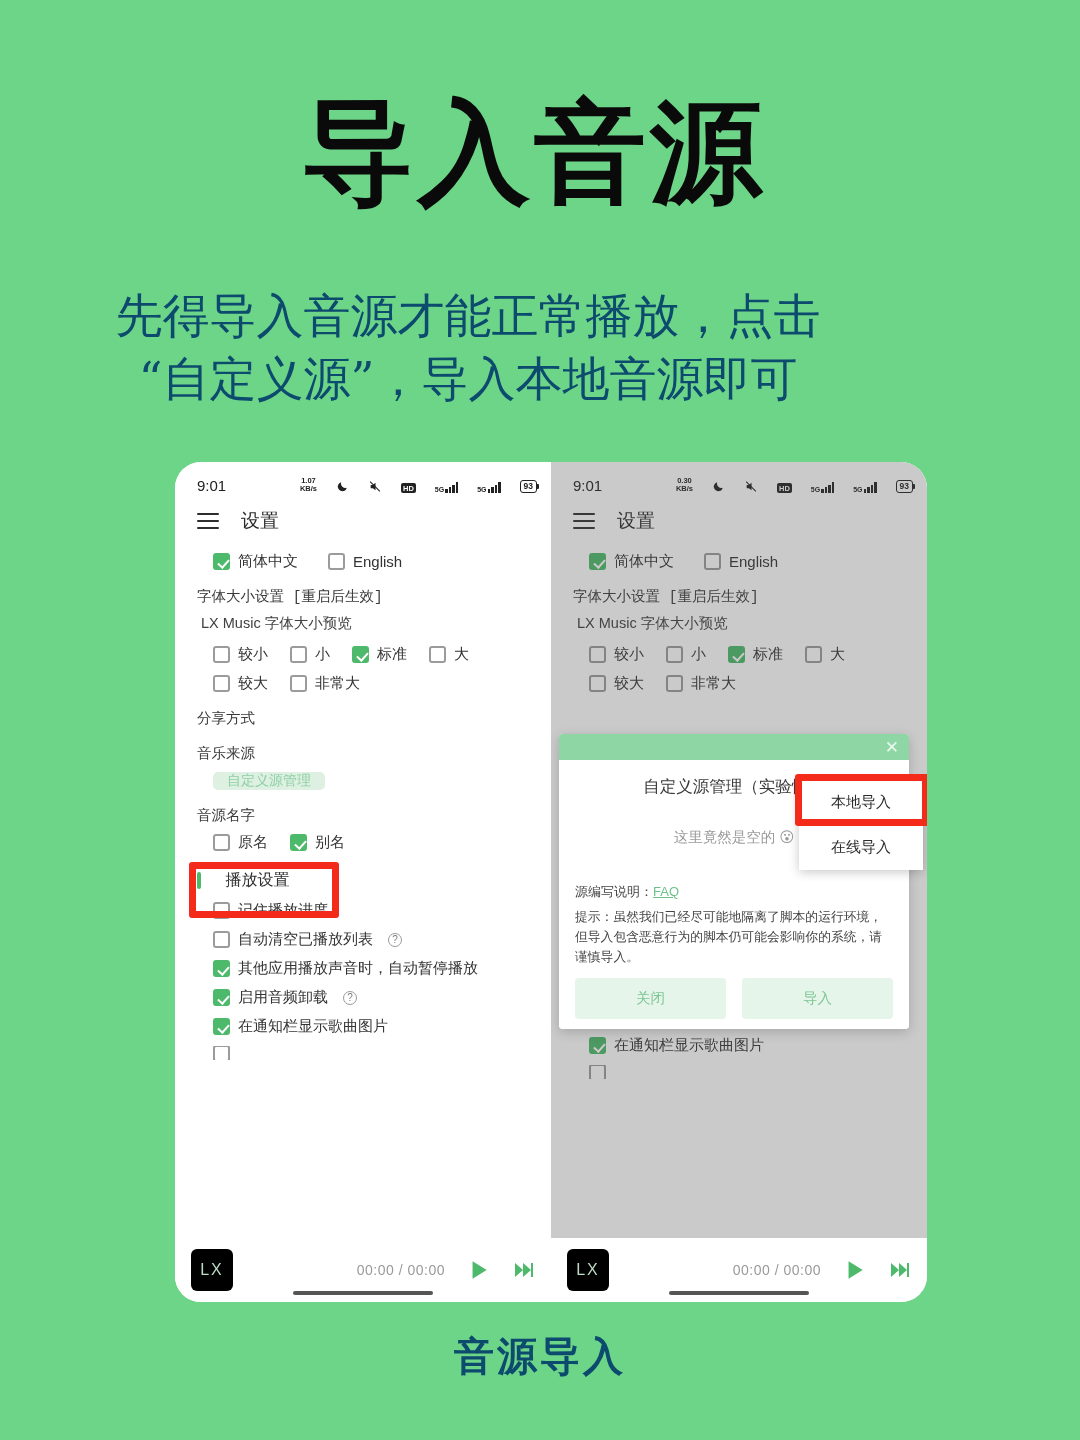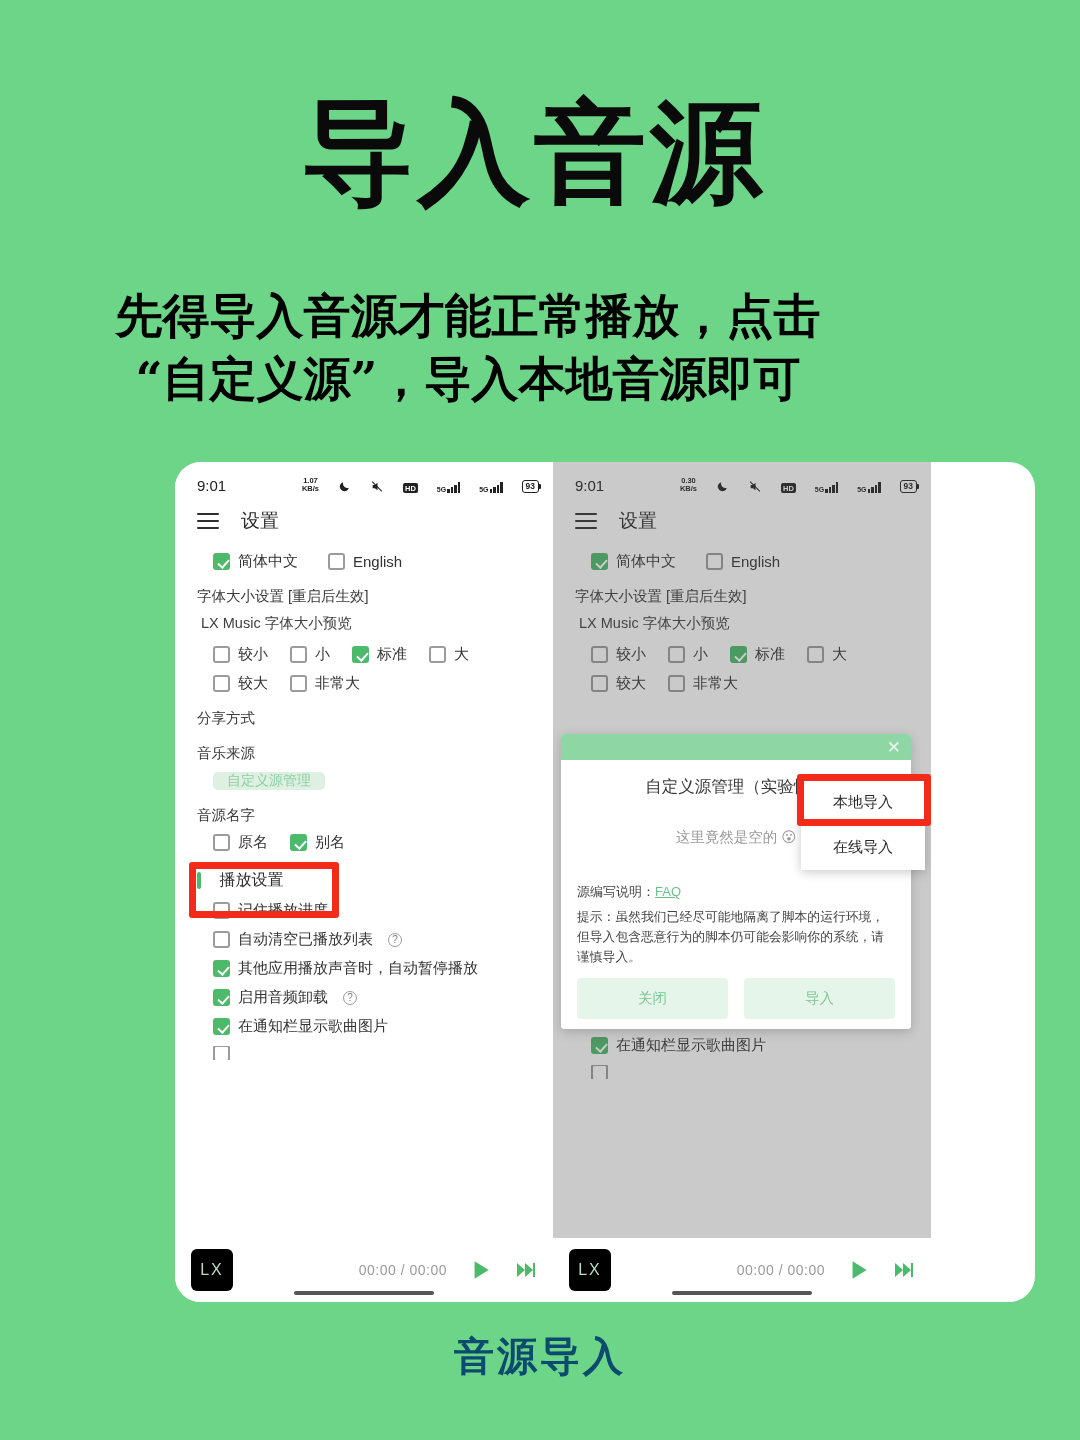--- a/index.html
+++ b/index.html
@@ -25,24 +25,24 @@
     font-size: 112px;
     line-height: 1.18;
     letter-spacing: 4px;
     color: #0a0a0a;
   }
   .poster-sub {
     position: absolute;
     top: 284px; left: 0; width: 936px;
     text-align: center;
     font-family: "DejaVu Serif", "Liberation Serif", serif;
-    font-weight: bold;
+    font-weight: normal;
     font-size: 47px;
     line-height: 1.35;
-    color: #000000;
+    color: #0c4a6e;
   }
   .poster-sub .l2 { display: block; }
 
   .poster-footer {
     position: absolute;
     bottom: 54px; left: 0; width: 1080px;
     text-align: center;
   }
   .poster-footer .fx {
     display: inline-block;
@@ -61,21 +61,21 @@
     top: 12px; height: 26px;
     background: #8ee2a3;
     border-radius: 14px;
     z-index: -1;
   }
 
   
   .shots {
     position: absolute;
     left: 175px; top: 462px;
-    width: 860px; height: 840px;
+    width: 752px; height: 840px;
     border-radius: 26px;
     overflow: hidden;
     display: flex;
     background: #fff;
   }
   .phone {
     position: relative;
     width: 378px; height: 840px;
     background: #fff;
     overflow: hidden;
@@ -140,36 +140,36 @@
   }
   .cbx.on { background: #4cb96b; border-color: #4cb96b; }
   .cbx.on::after {
     content: "";
     position: absolute; left: 5px; top: 1.5px;
     width: 5px; height: 9px;
     border: solid #fff; border-width: 0 2.2px 2.2px 0;
     transform: rotate(42deg);
   }
   .lbl { font-size: 15px; color: #333; white-space: nowrap; }
-  .section-label { font-size: 14.5px; color: #3a3a3a; margin: 16px 0 8px 0; }
+  .section-label { font-size: 14.5px; color: #3a3a3a; margin: 16px 0 8px 0; font-family: Liberation Mono, monospace; }
   .preview-text { font-size: 14.5px; color: #404040; margin: 2px 0 12px 4px; }
   .indent { padding-left: 16px; }
   .gap-32 { margin-right: 30px; }
   .gap-24 { margin-right: 22px; }
   .mt8 { margin-top: 10px; }
 
   .pill-btn {
     display: inline-block;
     background: #ddf0e2; color: #8fd0a5;
     font-size: 14px; border-radius: 5px;
     padding: 0 14px;
   }
 
   .section-head {
-    display: flex; align-items: center; gap: 19px;
+    display: flex; align-items: center; gap: 25px;
     margin: 18px 0 6px 0;
   }
   .section-head .bar { width: 3.5px; height: 17px; background: #4cb96b; border-radius: 2px; }
   .section-head .txt { font-size: 16px; color: #2e2e2e; }
 
   .q-mark {
     display: inline-flex; align-items: center; justify-content: center;
     width: 14px; height: 14px; border: 1.3px solid #9a9a9a;
     border-radius: 50%; font-size: 10px; color: #7a7a7a; margin-left: 7px;
   }

